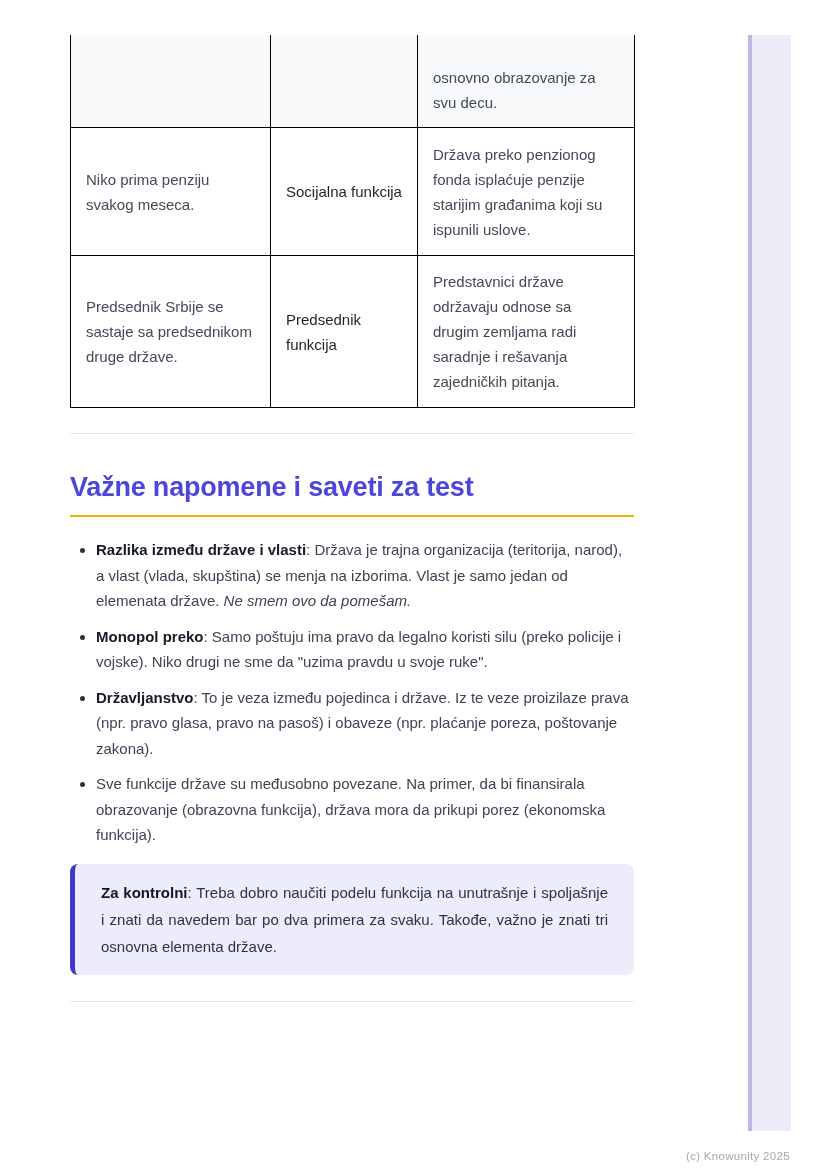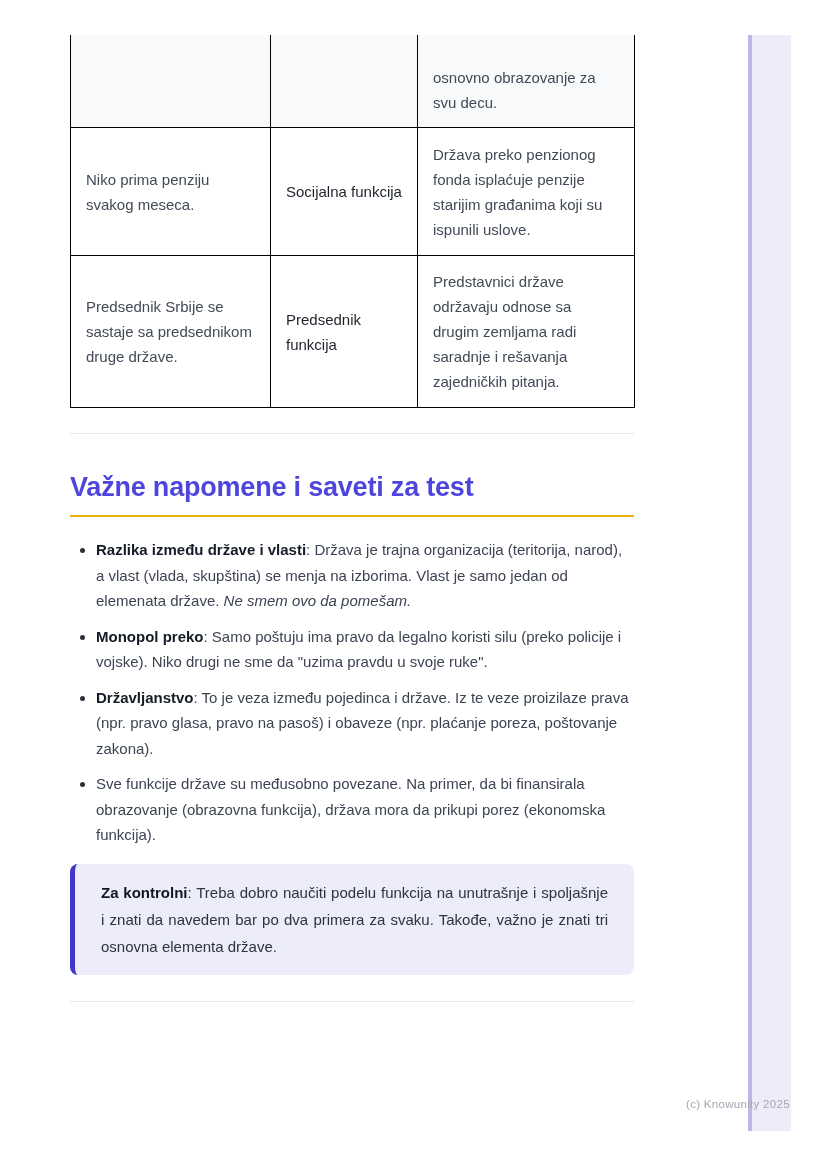--- a/index.html
+++ b/index.html
@@ -52,21 +52,21 @@
     font-size:15px;line-height:27px;color:#2d3340;
   }
   .callout strong{color:#12181f;}
 
   .side-strip{
     position:absolute;top:35px;left:748px;width:39px;height:1096px;
     background:rgba(210,205,240,0.38);border-left:4px solid rgba(150,140,215,0.55);
     z-index:1;
   }
   .watermark{
-    position:absolute;top:1098px;left:686px;z-index:2;
+    position:absolute;top:1150px;left:686px;z-index:2;
     font-size:11.5px;color:#a2a7b0;letter-spacing:0.3px;white-space:nowrap;
   }
 </style>
 </head>
 <body>
 
 <div class="content">
 
   <table class="func-table">
     <colgroup>

